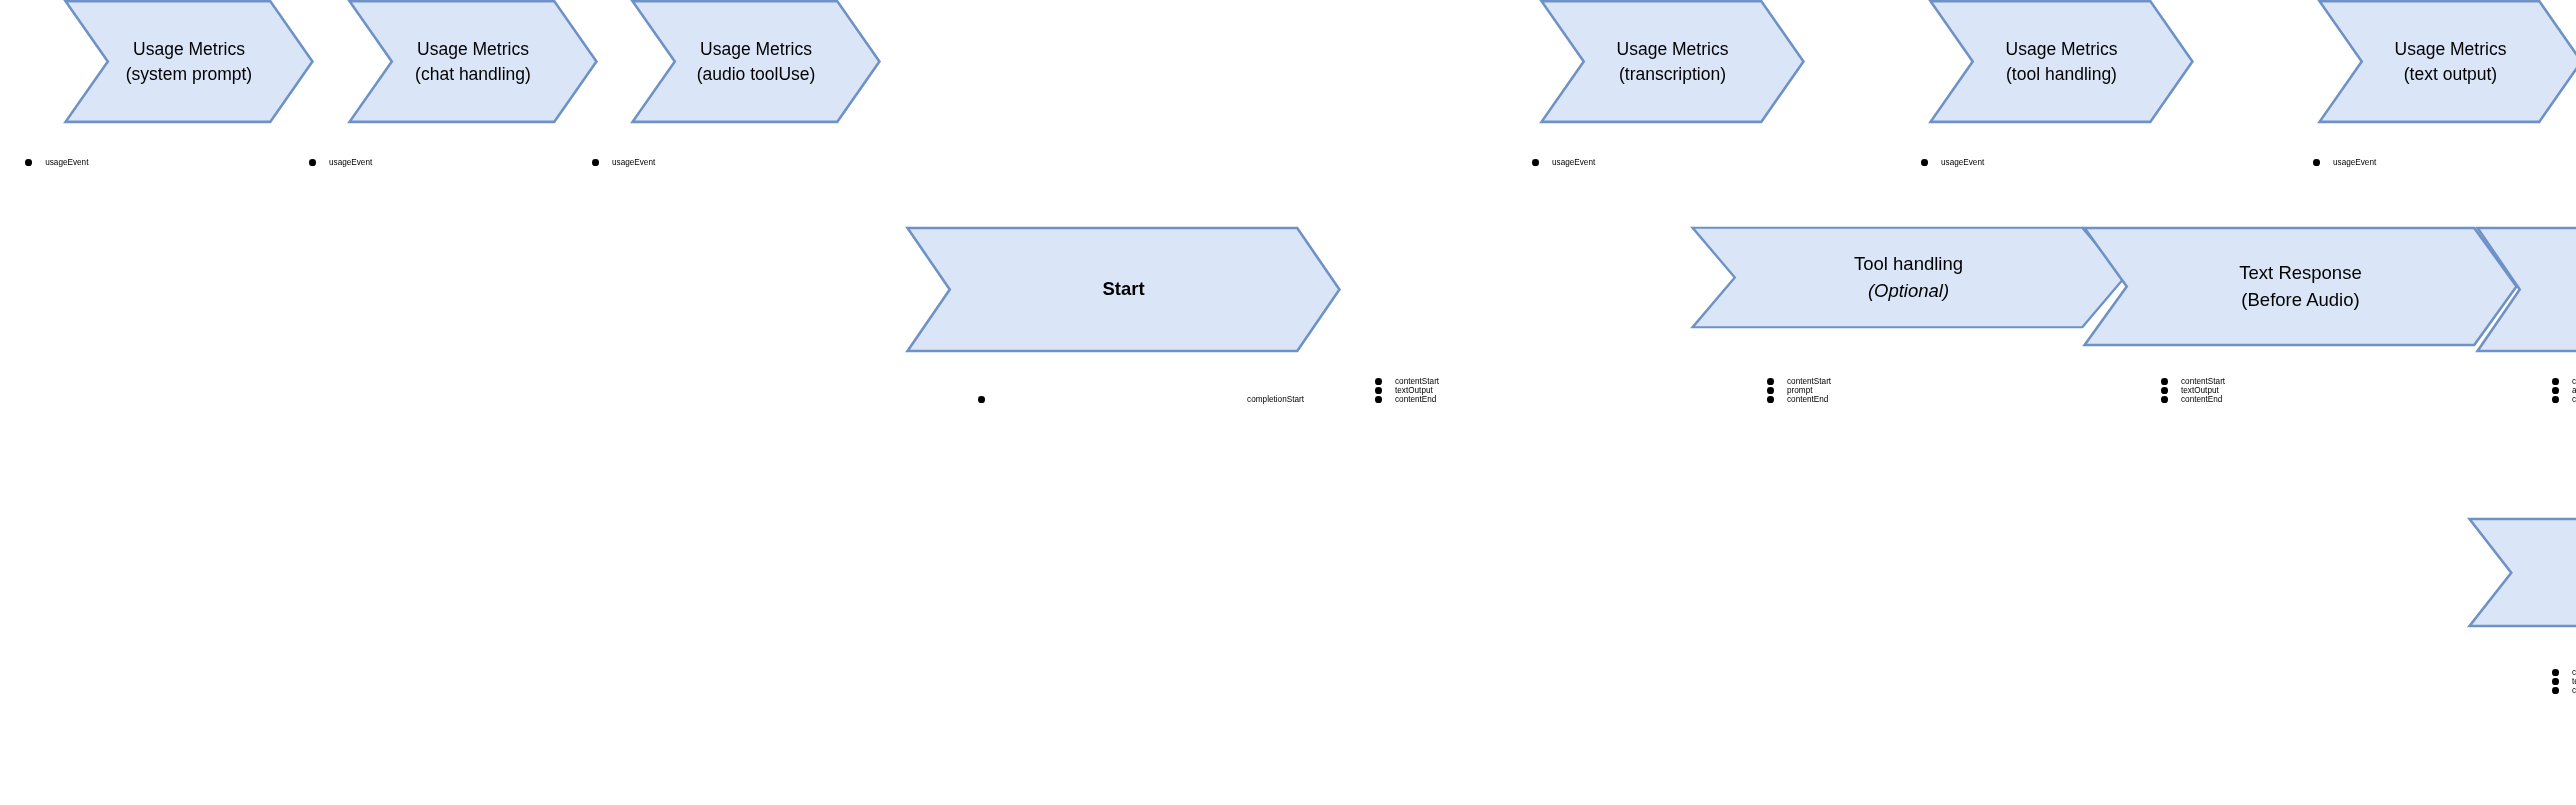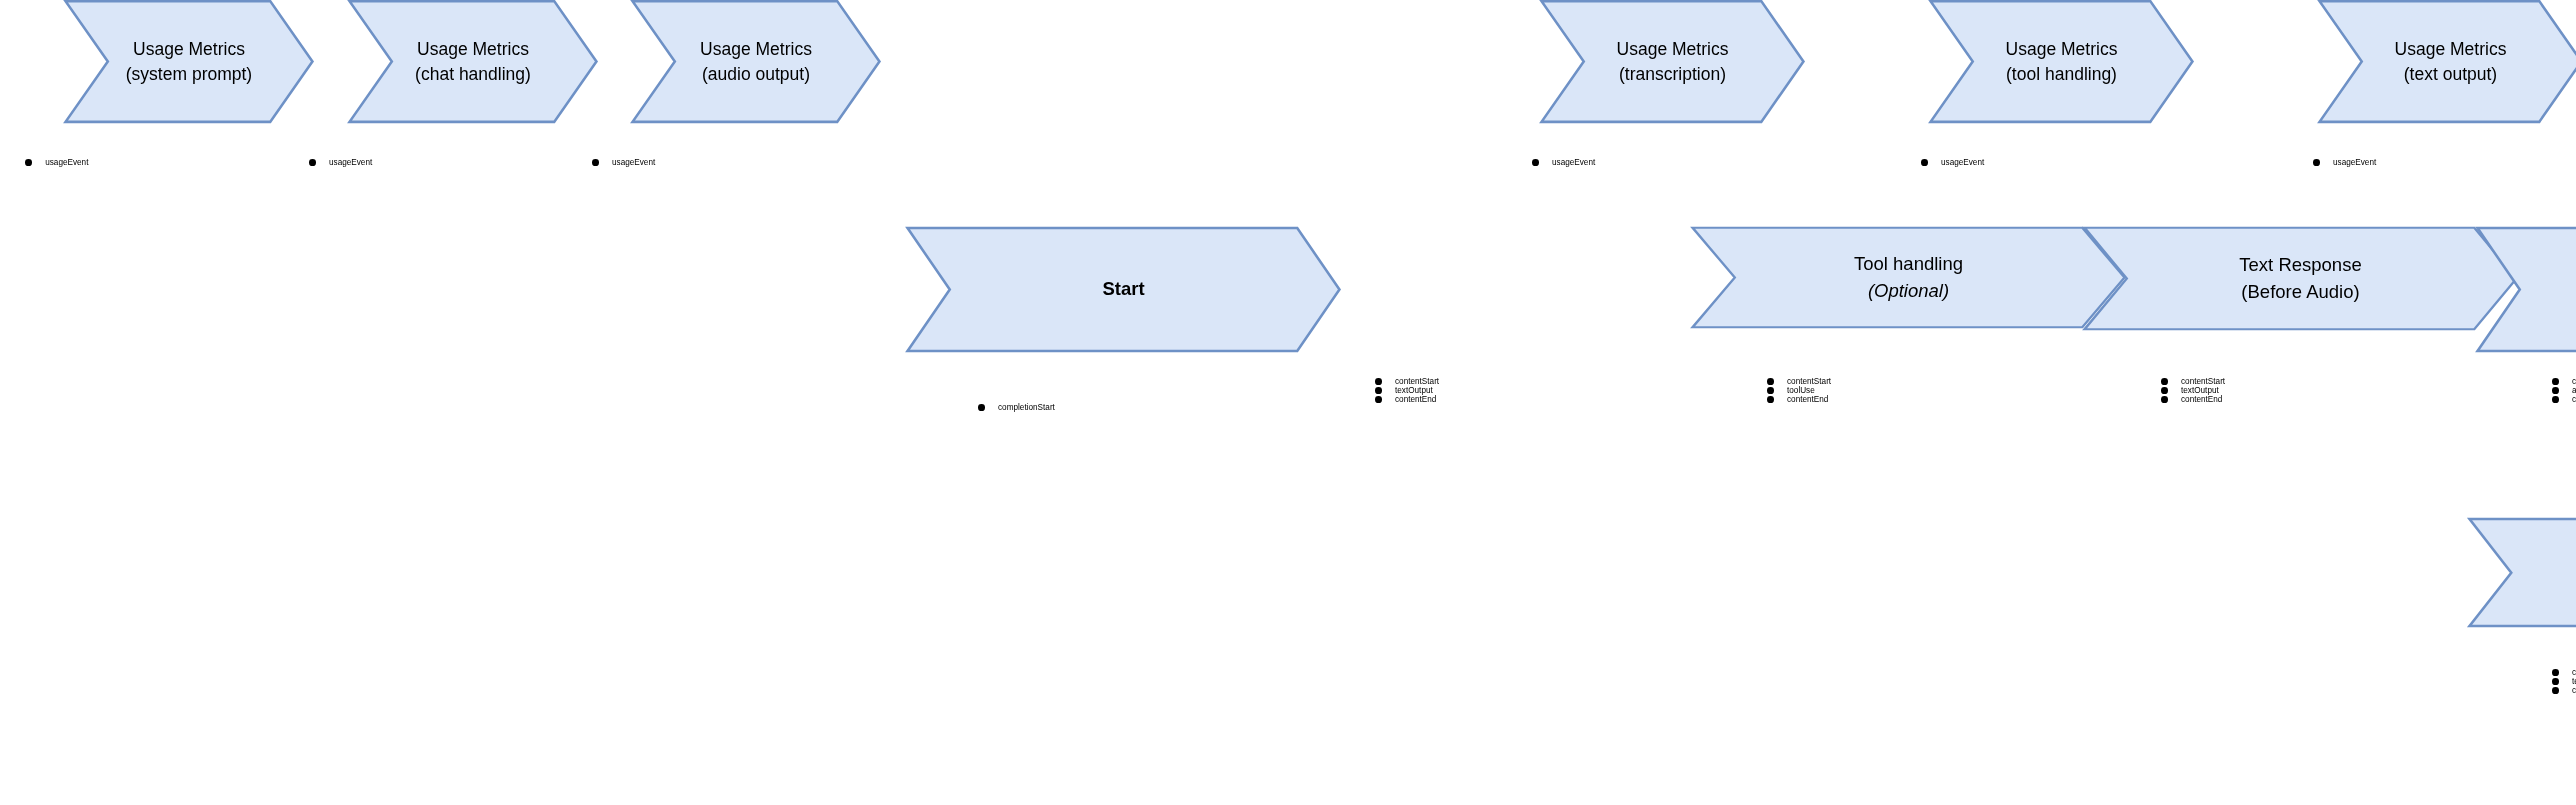--- a/index.html
+++ b/index.html
@@ -130,21 +130,21 @@
   </ul>
 
   <div class="node size-small" style="left:631px; top:-2.6px; width:250px; height:129px;">
     <div class="chev">
       <svg viewBox="0 0 485 250" preserveAspectRatio="none">
         <polygon class="chev-poly" points="3,8 400,8 482,125 400,242 3,242 85,125" fill="#DAE6F8" stroke="#6E91C6"></polygon>
       </svg>
     </div>
     <div class="chev-label">
       <span class="l1">Usage Metrics</span>
-      <span class="l2">(audio output)</span>
+      <span class="l2">(audio toolUse)</span>
     </div>
   </div>
   <ul class="bullets size-small" style="left:572px; top:142px; width:242px;">
     <li>usageEvent</li>
   </ul>
 
   <div class="node size-small" style="left:1540px; top:-2.6px; width:265px; height:129px;">
     <div class="chev">
       <svg viewBox="0 0 515 250" preserveAspectRatio="none">
         <polygon class="chev-poly" points="3,8 430,8 512,125 430,242 3,242 85,125" fill="#DAE6F8" stroke="#6E91C6"></polygon>
@@ -193,21 +193,21 @@
     <div class="chev">
       <svg viewBox="0 0 845 246" preserveAspectRatio="none">
         <polygon class="chev-poly" points="3,4 760,4 842,123 760,242 3,242 85,123" fill="#DAE6F8" stroke="#6E91C6"></polygon>
       </svg>
     </div>
     <div class="chev-label">
       <span class="l1">Start</span>
 
     </div>
   </div>
-  <ul class="bullets size-main" style="left:958px; top:387px; width:330px;">
+  <ul class="bullets size-main" style="left:958px; top:379px; width:330px;text-align:right;">
     <li>completionStart</li>
   </ul>
 
   <ul class="bullets size-main" style="left:1355px; top:361px; width:330px;">
     <li>contentStart</li>
     <li>textOutput</li>
     <li>contentEnd</li>
   </ul>
 
   <div class="node size-main" style="left:1691px; top:226px; width:435px; height:103px;">
@@ -216,25 +216,25 @@
         <polygon class="chev-poly" points="3,4 760,4 842,123 760,242 3,242 85,123" fill="#DAE6F8" stroke="#6E91C6"></polygon>
       </svg>
     </div>
     <div class="chev-label">
       <span class="l1">Tool handling</span>
       <span class="l2 italic">(Optional)</span>
     </div>
   </div>
   <ul class="bullets size-main" style="left:1747px; top:361px; width:330px;">
     <li>contentStart</li>
-    <li>toolUse</li>
-    <li>contentEnd</li>
-  </ul>
-
-  <div class="node size-main" style="left:2083px; top:226px; width:435px; height:105px;">
+    <li>prompt</li>
+    <li>contentEnd</li>
+  </ul>
+
+  <div class="node size-main" style="left:2083px; top:226px; width:435px; height:121px;">
     <div class="chev">
       <svg viewBox="0 0 845 246" preserveAspectRatio="none">
         <polygon class="chev-poly" points="3,4 760,4 842,123 760,242 3,242 85,123" fill="#DAE6F8" stroke="#6E91C6"></polygon>
       </svg>
     </div>
     <div class="chev-label">
       <span class="l1">Text Response</span>
       <span class="l2">(Before Audio)</span>
     </div>
   </div>

